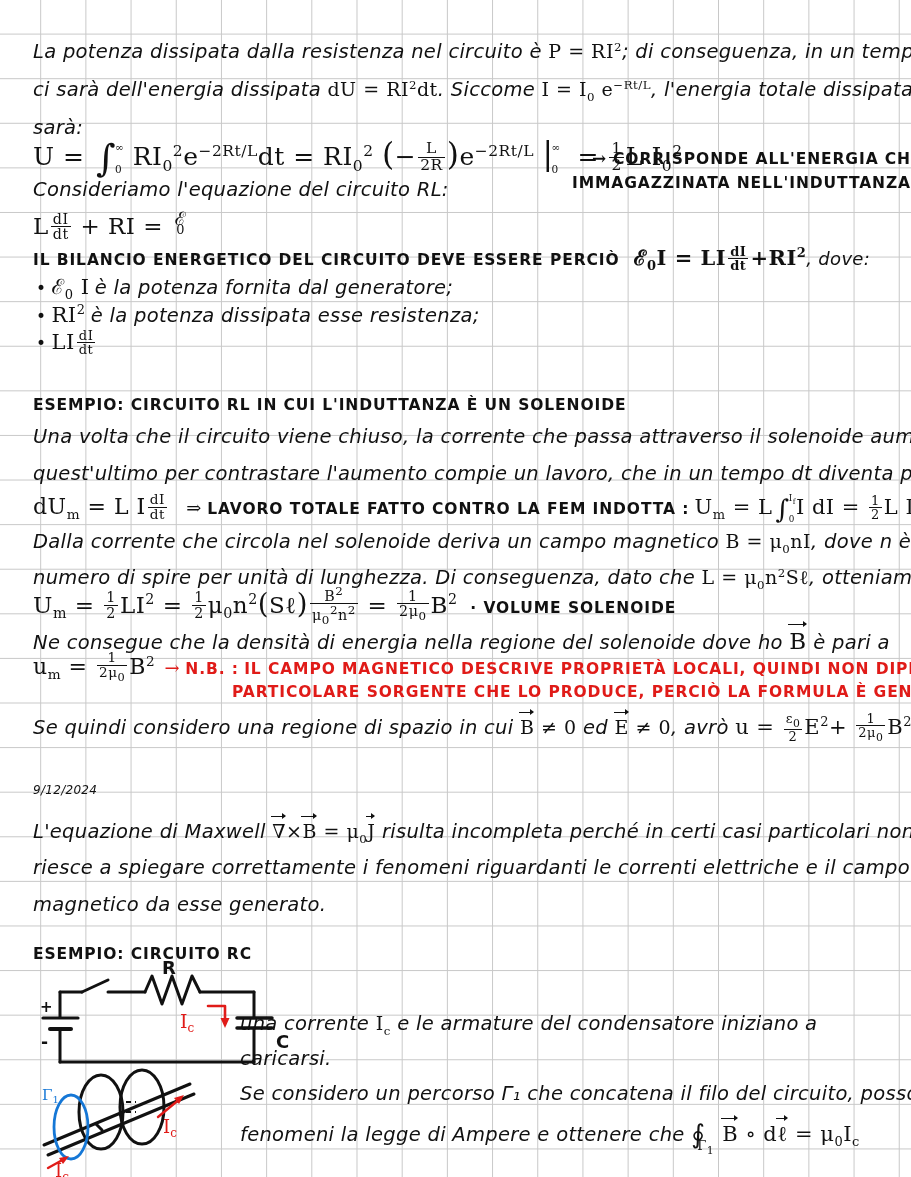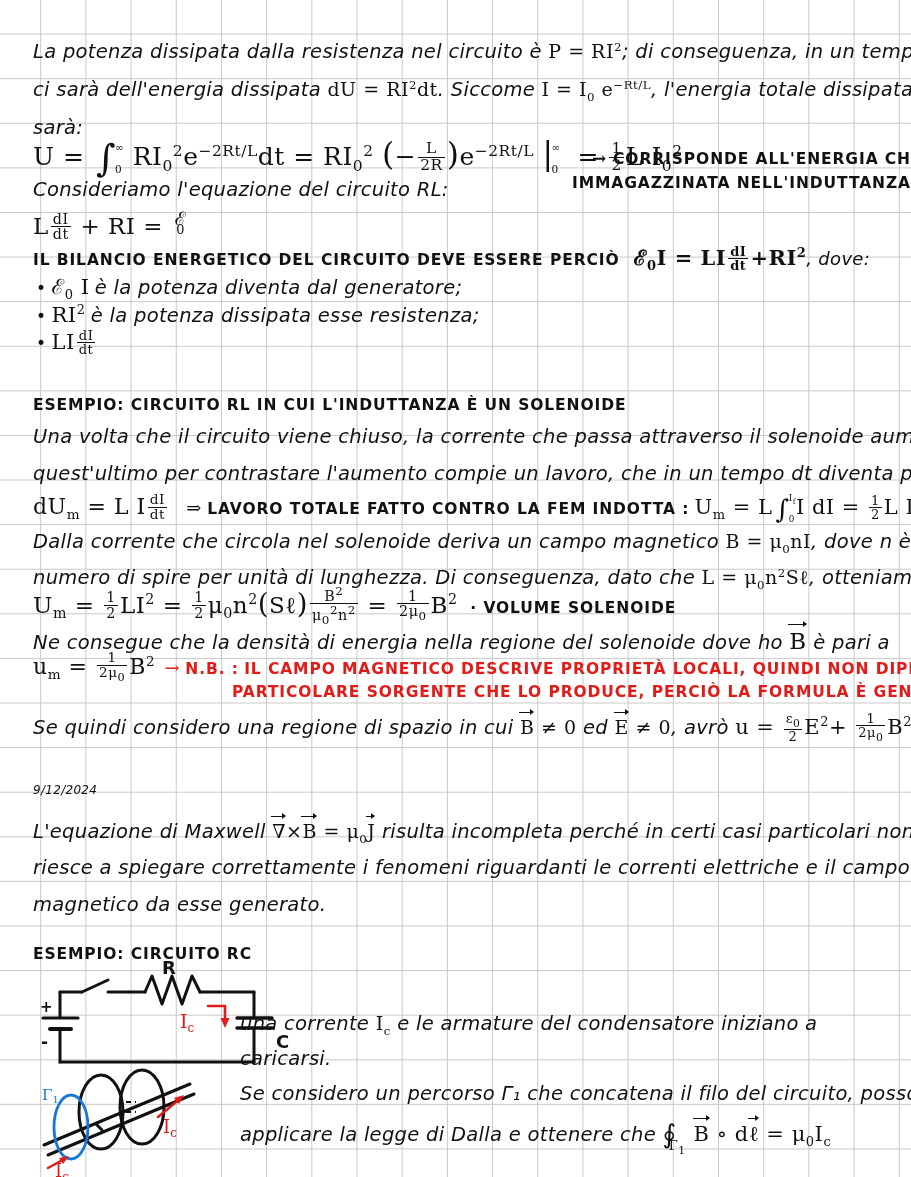--- a/index.html
+++ b/index.html
@@ -151,21 +151,21 @@
   </div>
 
   <div class="ln caps" style="left:33px; top:243px;">
     <span>IL BILANCIO ENERGETICO DEL CIRCUITO DEVE ESSERE PERCIÒ</span>
     <span class="m" style="font-size:21px; margin-left:8px;">ℰ<sub class="x">0</sub>I&nbsp;=&nbsp;LI<span class="frac"><span class="nu">dI</span><span class="de">dt</span></span>+RI<sup class="x">2</sup></span><span class="hand" style="font-size:18px;">, dove:</span>
   </div>
 
   <div class="ln" style="left:36px; top:272px;">
     <span class="bullet">•</span>
     <span class="m" style="font-size:21px;">ℰ<sub class="x">0</sub>&nbsp;I</span>
-    <span class="hand">è la potenza diventa dal generatore;</span>
+    <span class="hand">è la potenza fornita dal generatore;</span>
   </div>
   <div class="ln" style="left:36px; top:302px;">
     <span class="bullet">•</span>
     <span class="m" style="font-size:21px;">RI<sup class="x">2</sup></span>
     <span class="hand">è la potenza dissipata esse resistenza;</span>
   </div>
   <div class="ln" style="left:36px; top:330px;">
     <span class="bullet">•</span>
     <span class="m" style="font-size:21px;">LI<span class="frac"><span class="nu">dI</span><span class="de">dt</span></span></span>
   </div>
@@ -272,21 +272,21 @@
   </div>
 
   <div class="ln hand" style="left:240px; top:1012px;">
     <span>una corrente</span>
     <span class="m sm">I<sub class="x">c</sub></span>
     <span>e le armature del condensatore iniziano a</span>
   </div>
   <div class="ln hand" style="left:240px; top:1047px;">caricarsi.</div>
   <div class="ln hand" style="left:240px; top:1082px;">Se considero un percorso Γ₁ che concatena il filo del circuito, posso</div>
   <div class="ln hand" style="left:240px; top:1117px;">
-    <span>applicare la legge di Dalla e ottenere che</span>
+    <span>fenomeni la legge di Ampere e ottenere che</span>
     <span class="m" style="font-size:21px;"><span style="font-size:1.25em; display:inline-block; position:relative; top:2px;">∮</span><sub class="x" style="position:relative; left:-8px; top:4px;">Γ<sub>1</sub></sub><span class="vec">B</span>&nbsp;∘&nbsp;d<span class="vec">ℓ</span>&nbsp;=&nbsp;μ<sub class="x">0</sub>I<sub class="x">c</sub></span>
   </div>
 
   <div class="diagram" style="left:18px; top:1060px;">
     <svg width="210" height="117" viewBox="0 0 210 117">
 
       <ellipse cx="124" cy="47" rx="22" ry="37" stroke="#111" stroke-width="3" fill="none"></ellipse>
 
       <ellipse cx="83" cy="52" rx="22" ry="37" stroke="#111" stroke-width="3" fill="none"></ellipse>
 

